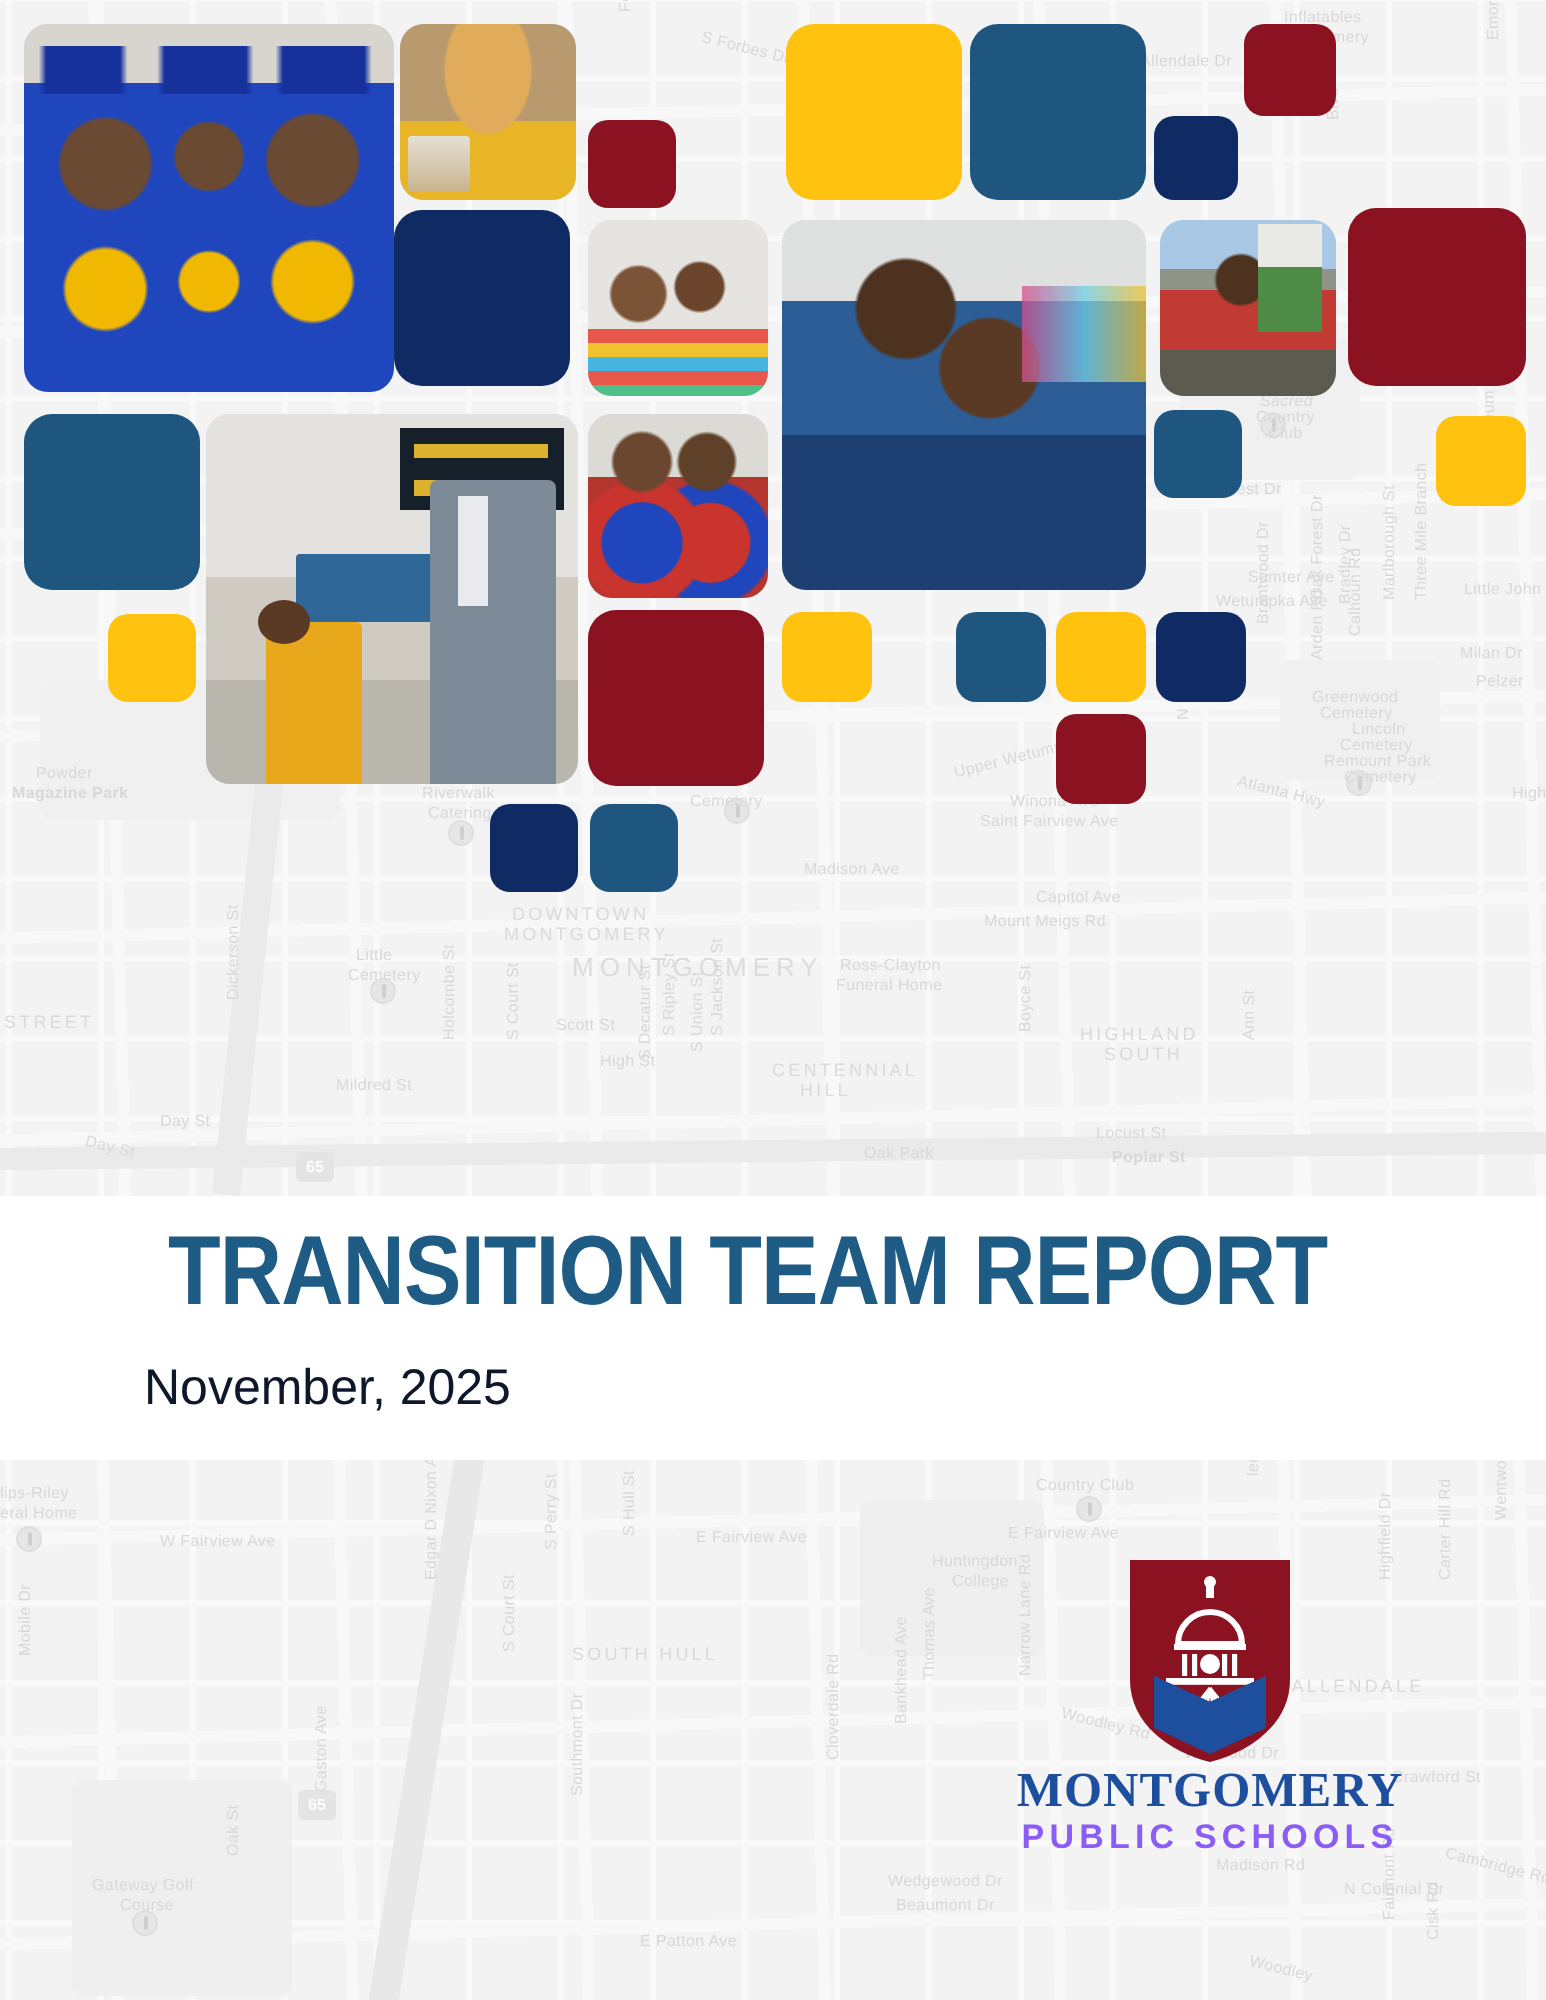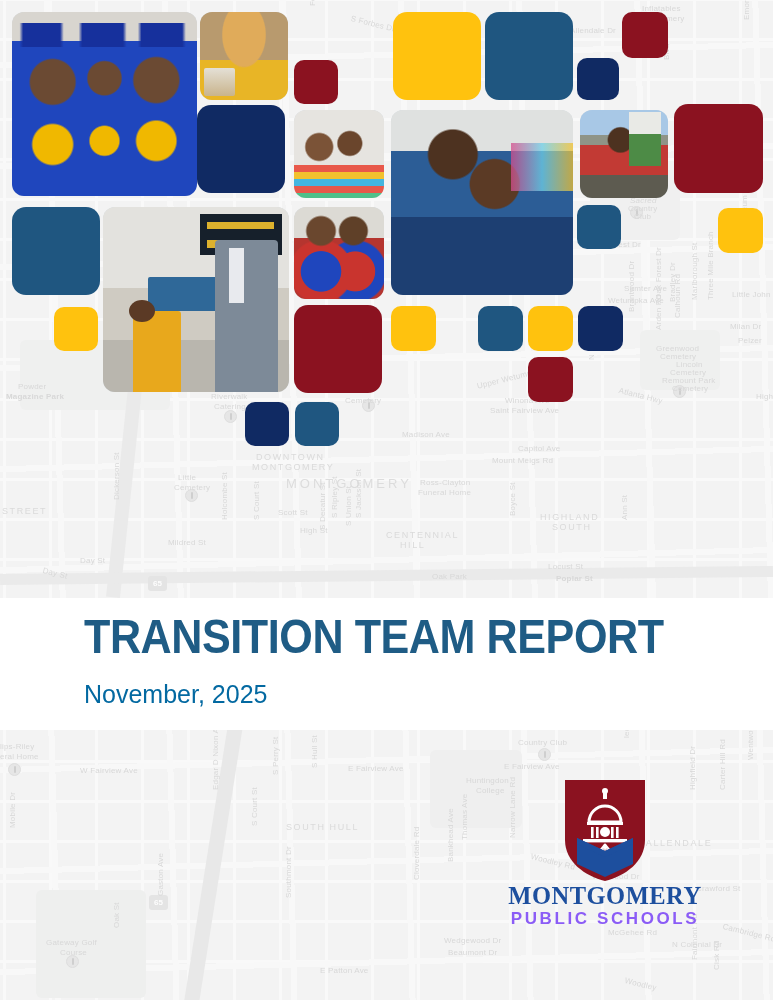--- a/index.html
+++ b/index.html
@@ -73,22 +73,22 @@
     position:absolute;left:0;top:598px;width:773px;height:132px;background:#ffffff;
   }
   .doc-title{
     position:absolute;left:84px;top:14px;
     font-family:"Liberation Sans Narrow","Liberation Sans",sans-serif;
     font-weight:bold;font-size:49px;line-height:1;
     color:#1f5c85;letter-spacing:-0.5px;
     transform:scaleX(.88);transform-origin:left center;
   }
   .doc-date{
-    position:absolute;left:84px;top:82px;
-    font-size:25px;color:#0369a1;font-weight:normal;
+    position:absolute;left:72px;top:82px;
+    font-size:25px;color:#0f172a;font-weight:normal;
   }
 
   
   .logo{position:absolute;left:500px;top:778px;width:210px;height:145px;}
   .logo-shield{position:absolute;left:63px;top:0;width:84px;height:105px;}
   .logo-name{
     position:absolute;left:0;top:104px;width:210px;text-align:center;
     font-family:"Liberation Serif", serif;font-weight:bold;
     font-size:24.5px;color:#1d4f9e;letter-spacing:.5px;
   }
@@ -338,21 +338,21 @@
         <div class="mlabel mid" style="left: 626px; top: 108px;">EE-ALLENDALE</div>
         <div class="mlabel" style="left: 696px; top: 154px;">Crawford St</div>
         <div class="mlabel vert" style="left: 156px; top: 166px;">Gaston Ave</div>
         <div class="mlabel vert" style="left: 112px; top: 198px;">Oak St</div>
         <div class="mlabel vert" style="left: 284px; top: 168px;">Southmont Dr</div>
         <div class="mlabel rot2" style="left: 724px; top: 192px;">Cambridge Rd</div>
         <div class="mlabel" style="left: 46px; top: 208px;">Gateway Golf</div>
         <div class="mlabel" style="left: 60px; top: 218px;">Course</div>
         <div class="mlabel" style="left: 444px; top: 206px;">Wedgewood Dr</div>
         <div class="mlabel" style="left: 448px; top: 218px;">Beaumont Dr</div>
-        <div class="mlabel" style="left: 608px; top: 198px;">McGehee Rd</div>
+        <div class="mlabel" style="left: 608px; top: 198px;">Madison Rd</div>
         <div class="mlabel" style="left: 672px; top: 210px;">N Colonial Dr</div>
         <div class="mlabel" style="left: 320px; top: 236px;">E Patton Ave</div>
         <div class="mlabel vert" style="left: 690px; top: 230px;">Fairmont Rd</div>
         <div class="mlabel vert" style="left: 712px; top: 240px;">Cisk Rd</div>
         <div class="mlabel rot2" style="left: 626px; top: 246px;">Woodley</div>
       </div>
   </div>
   <div class="mpin" style="left:8px;top:763px;z-index:3;"></div>
   <div class="mpin" style="left:66px;top:955px;z-index:3;"></div>
   <div class="mpin" style="left:538px;top:748px;z-index:3;"></div>

